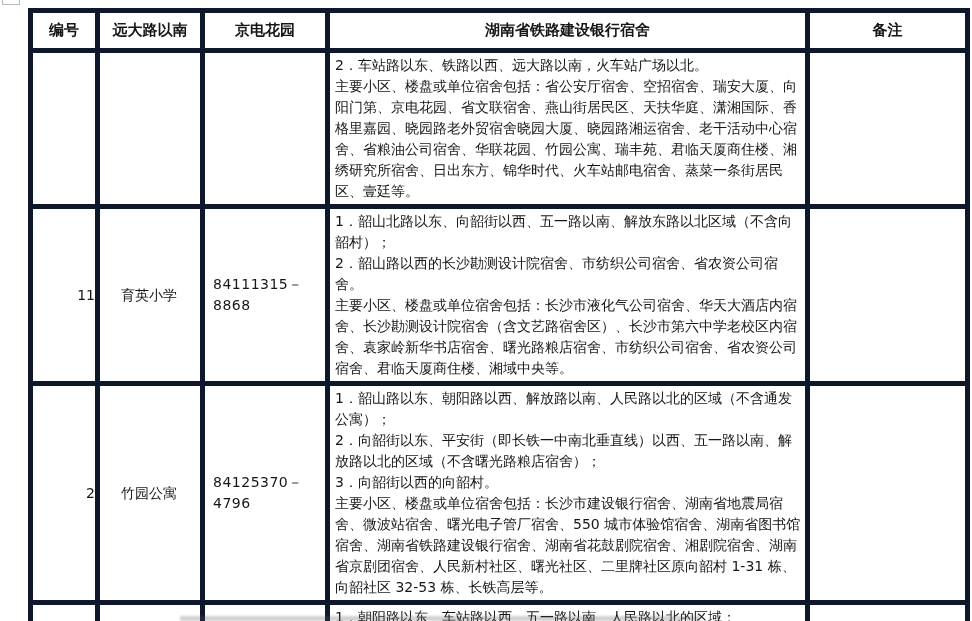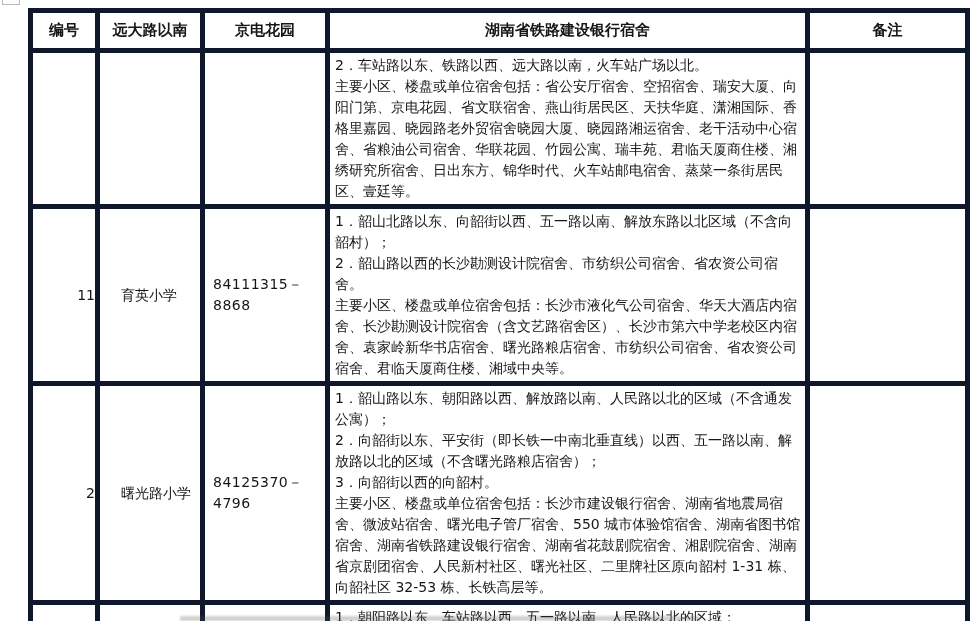--- a/index.html
+++ b/index.html
@@ -105,21 +105,21 @@
         <td class="cell-id">11</td>
         <td class="cell-name">育英小学</td>
         <td class="cell-phone">84111315－8868</td>
         <td class="cell-zone"><span class="seg">1．韶山北路以东、向韶街以西、五一路以南、解放东路以北区域（不含向韶村）；
 2．韶山路以西的长沙勘测设计院宿舍、市纺织公司宿舍、省农资公司宿舍。
 </span><span class="seg bold">主要小区、楼盘或单位宿舍包括：</span><span class="seg">长沙市液化气公司宿舍、华天大酒店内宿舍、长沙勘测设计院宿舍（含文艺路宿舍区）、长沙市第六中学老校区内宿舍、袁家岭新华书店宿舍、曙光路粮店宿舍、市纺织公司宿舍、省农资公司宿舍、君临天厦商住楼、湘域中央等。</span></td>
         <td class="cell-remark"></td>
       </tr>
       <tr>
         <td class="cell-id">2</td>
-        <td class="cell-name">曙光路小学</td>
+        <td class="cell-name">竹园公寓</td>
         <td class="cell-phone">84125370－4796</td>
         <td class="cell-zone"><span class="seg">1．韶山路以东、朝阳路以西、解放路以南、人民路以北的区域（不含通发公寓）；
 2．向韶街以东、平安街（即长铁一中南北垂直线）以西、五一路以南、解放路以北的区域（不含曙光路粮店宿舍）；
 3．向韶街以西的向韶村。
 </span><span class="seg bold">主要小区、楼盘或单位宿舍包括：</span><span class="seg">长沙市建设银行宿舍、湖南省地震局宿舍、微波站宿舍、曙光电子管厂宿舍、550 城市体验馆宿舍、湖南省图书馆宿舍、湖南省铁路建设银行宿舍、湖南省花鼓剧院宿舍、湘剧院宿舍、湖南省京剧团宿舍、人民新村社区、曙光社区、二里牌社区原向韶村 1-31 栋、向韶社区 32-53 栋、长铁高层等。</span></td>
         <td class="cell-remark"></td>
       </tr>
       <tr>
         <td class="cell-id">13</td>
         <td class="cell-name">朝阳小学</td>

